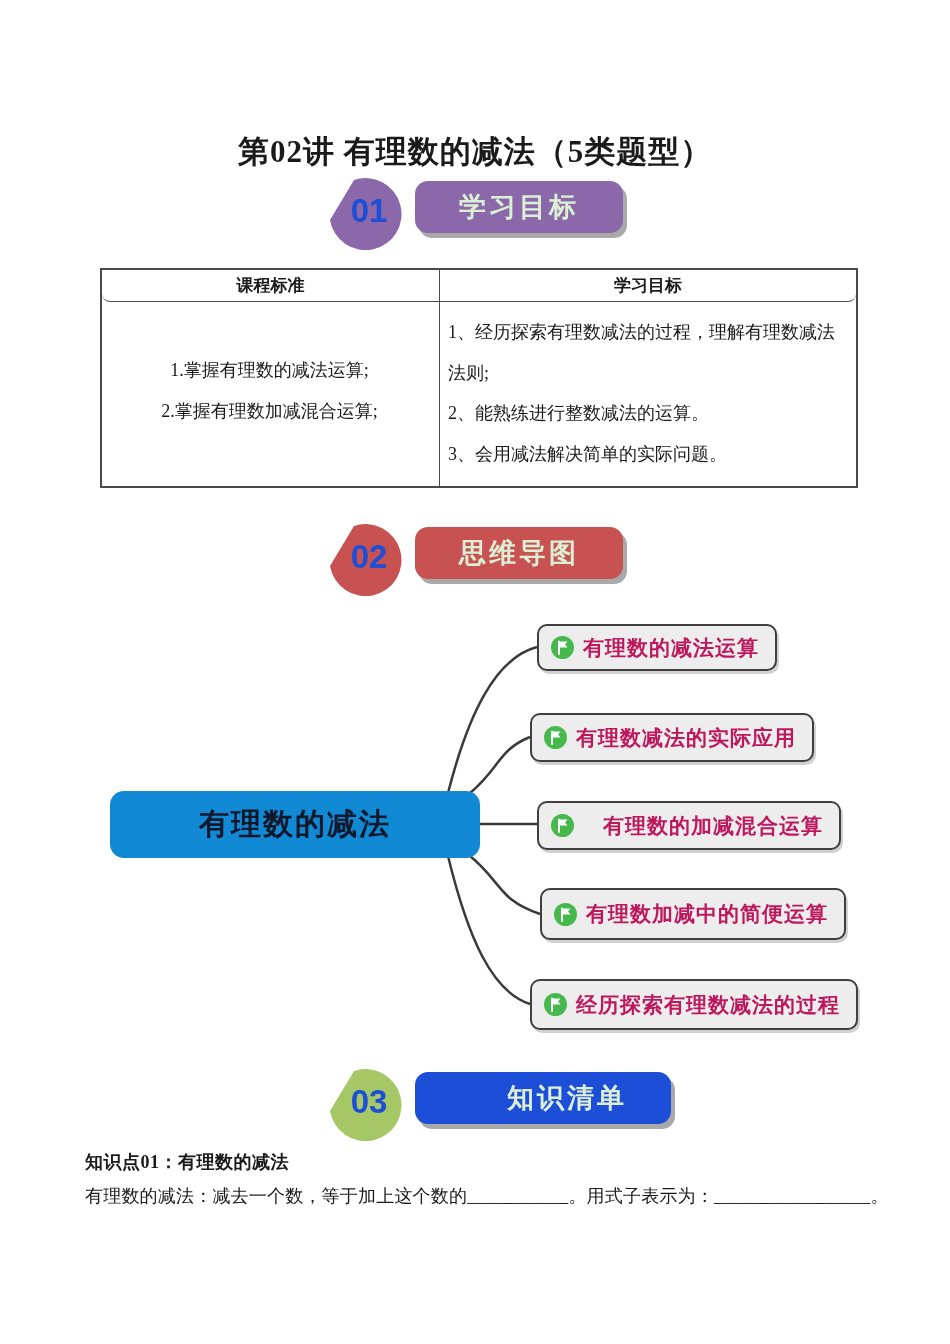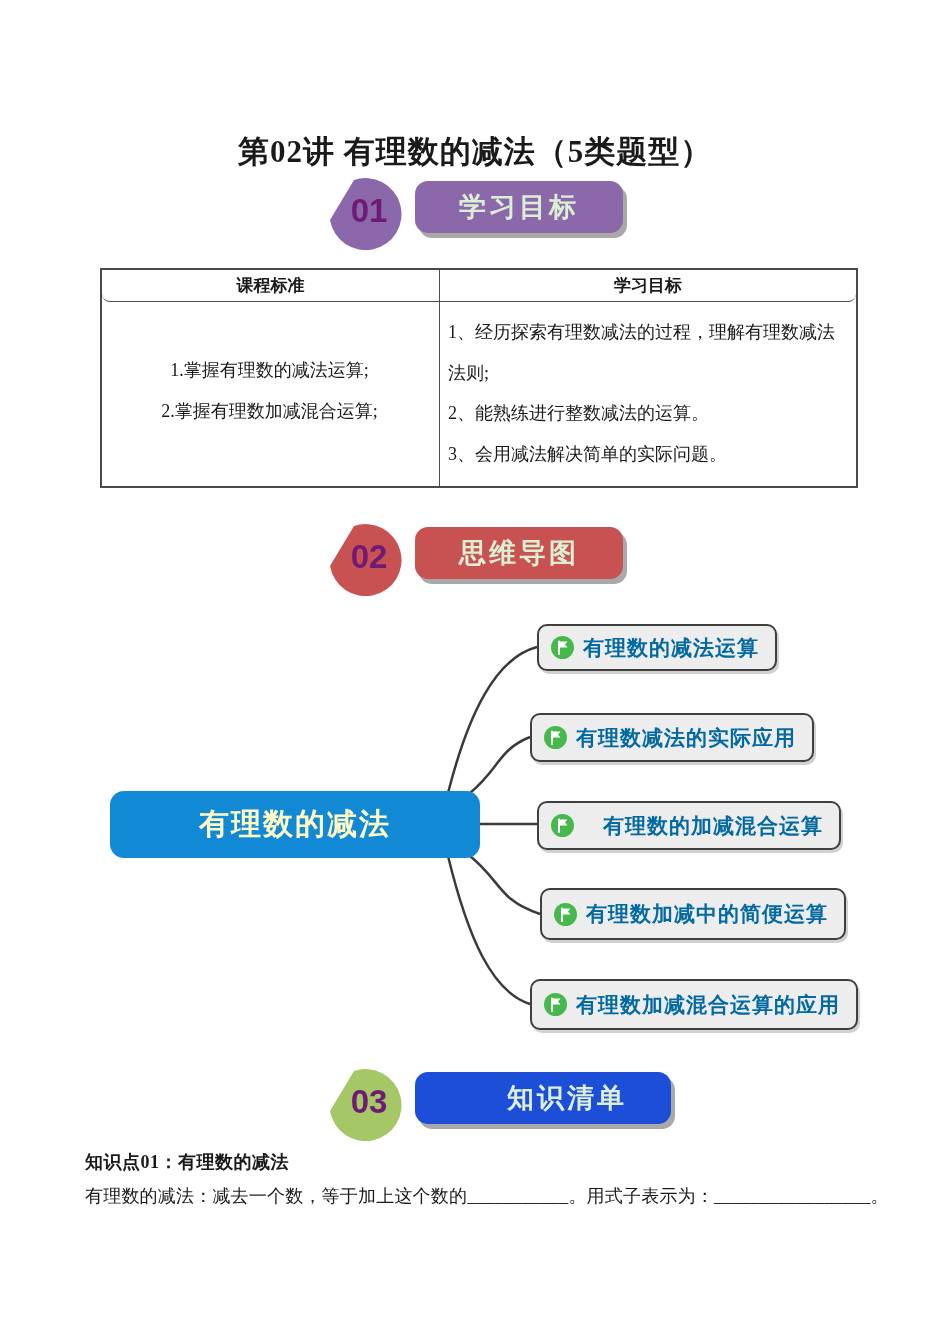--- a/index.html
+++ b/index.html
@@ -12,21 +12,21 @@
     position:absolute;left:0;top:110px;width:100%;text-align:center;
     font-size:31px;font-weight:bold;letter-spacing:1px;
   }
   
   .badge-group{position:absolute;width:950px;height:80px;}
   .badge-num-wrap{position:absolute;left:327px;top:0;width:78px;height:78px;}
   .badge-num-wrap svg{position:absolute;left:0;top:0;}
   .badge-num{
     position:absolute;left:0;top:0;width:78px;height:78px;line-height:78px;text-align:center;
     font-family:"Liberation Sans","DejaVu Sans",sans-serif;
-    font-size:33px;font-weight:bold;color:#701a75;text-indent:6px;
+    font-size:33px;font-weight:bold;color:#1d4ed8;text-indent:6px;
   }
   .badge-pill{
     position:absolute;left:415px;top:9px;width:208px;height:52px;border-radius:13px;
     box-shadow:4px 5px 0 #a9a9a9;
     display:flex;align-items:center;justify-content:center;
     font-family:"Liberation Sans","DejaVu Sans",sans-serif;
     font-size:27px;font-weight:bold;color:#dcefd4;letter-spacing:3px;
   }
   .purple{background:#8a68aa;}
   .red{background:#c85251;}
@@ -46,28 +46,28 @@
   }
   .obj-body .cell{padding:10px 8px 0 8px;font-size:18px;line-height:2.25;}
   .obj-body .col-l.cell{padding-top:48px;padding-left:6px;text-align:center;}
   
   .mindmap{position:absolute;left:0;top:590px;width:950px;height:470px;}
   .mm-lines{position:absolute;left:0;top:0;}
   .mm-root{
     position:absolute;left:110px;top:201px;width:370px;height:67px;border-radius:14px;
     background:#1289d5;display:flex;align-items:center;justify-content:center;
     font-family:"Liberation Sans","DejaVu Sans",sans-serif;
-    font-size:30px;font-weight:bold;color:#fef9c3;letter-spacing:2px;
+    font-size:30px;font-weight:bold;color:#0f172a;letter-spacing:2px;
   }
   .mm-branch{
     position:absolute;background:#ededed;border:2.5px solid #3f3f3f;border-radius:10px;
     box-shadow:2px 3px 0 rgba(0,0,0,0.18);
     display:flex;align-items:center;box-sizing:border-box;padding:0 16px 0 12px;
     font-family:"Liberation Sans","DejaVu Sans",sans-serif;
-    font-size:21px;font-weight:bold;color:#0369a1;letter-spacing:1px;white-space:nowrap;
+    font-size:21px;font-weight:bold;color:#be185d;letter-spacing:1px;white-space:nowrap;
   }
   .mm-branch .flag{margin-right:9px;flex:0 0 auto;display:block;}
   .b1{left:537px;top:34px;height:47px;}
   .b2{left:530px;top:123px;height:49px;}
   .b3{left:537px;top:211px;height:49px;gap:20px;}
   .b4{left:540px;top:298px;height:52px;}
   .b5{left:530px;top:389px;height:51px;}
   
   .kp-heading{
     position:absolute;left:85px;top:1150px;font-size:18px;font-weight:bold;letter-spacing:.5px;
@@ -171,21 +171,21 @@
       </svg>
       <span>有理数加减中的简便运算</span>
     </div>
 
     <div class="mm-branch b5">
       <svg class="flag" width="23" height="23" viewBox="0 0 23 23">
         <circle cx="11.5" cy="11.5" r="11.5" fill="#47b94c"></circle>
         <path d="M8 5.5 V18" stroke="#fff" stroke-width="2" stroke-linecap="round"></path>
         <path d="M8 5.5 H16.5 L14 8.5 L16.5 11.5 H8 Z" fill="#fff"></path>
       </svg>
-      <span>有理数加减混合运算的应用</span>
+      <span>经历探索有理数减法的过程</span>
     </div>
   </div>
 
   <div class="badge-group" style="top:1063px;">
     <div class="badge-num-wrap">
       <svg width="78" height="78" viewBox="0 0 78 78">
         <path d="M 3 48 Q 15 28 27 8 A 36 36 0 1 1 3 48 Z" fill="#a5c765"></path>
       </svg>
       <div class="badge-num">03</div>
     </div>

